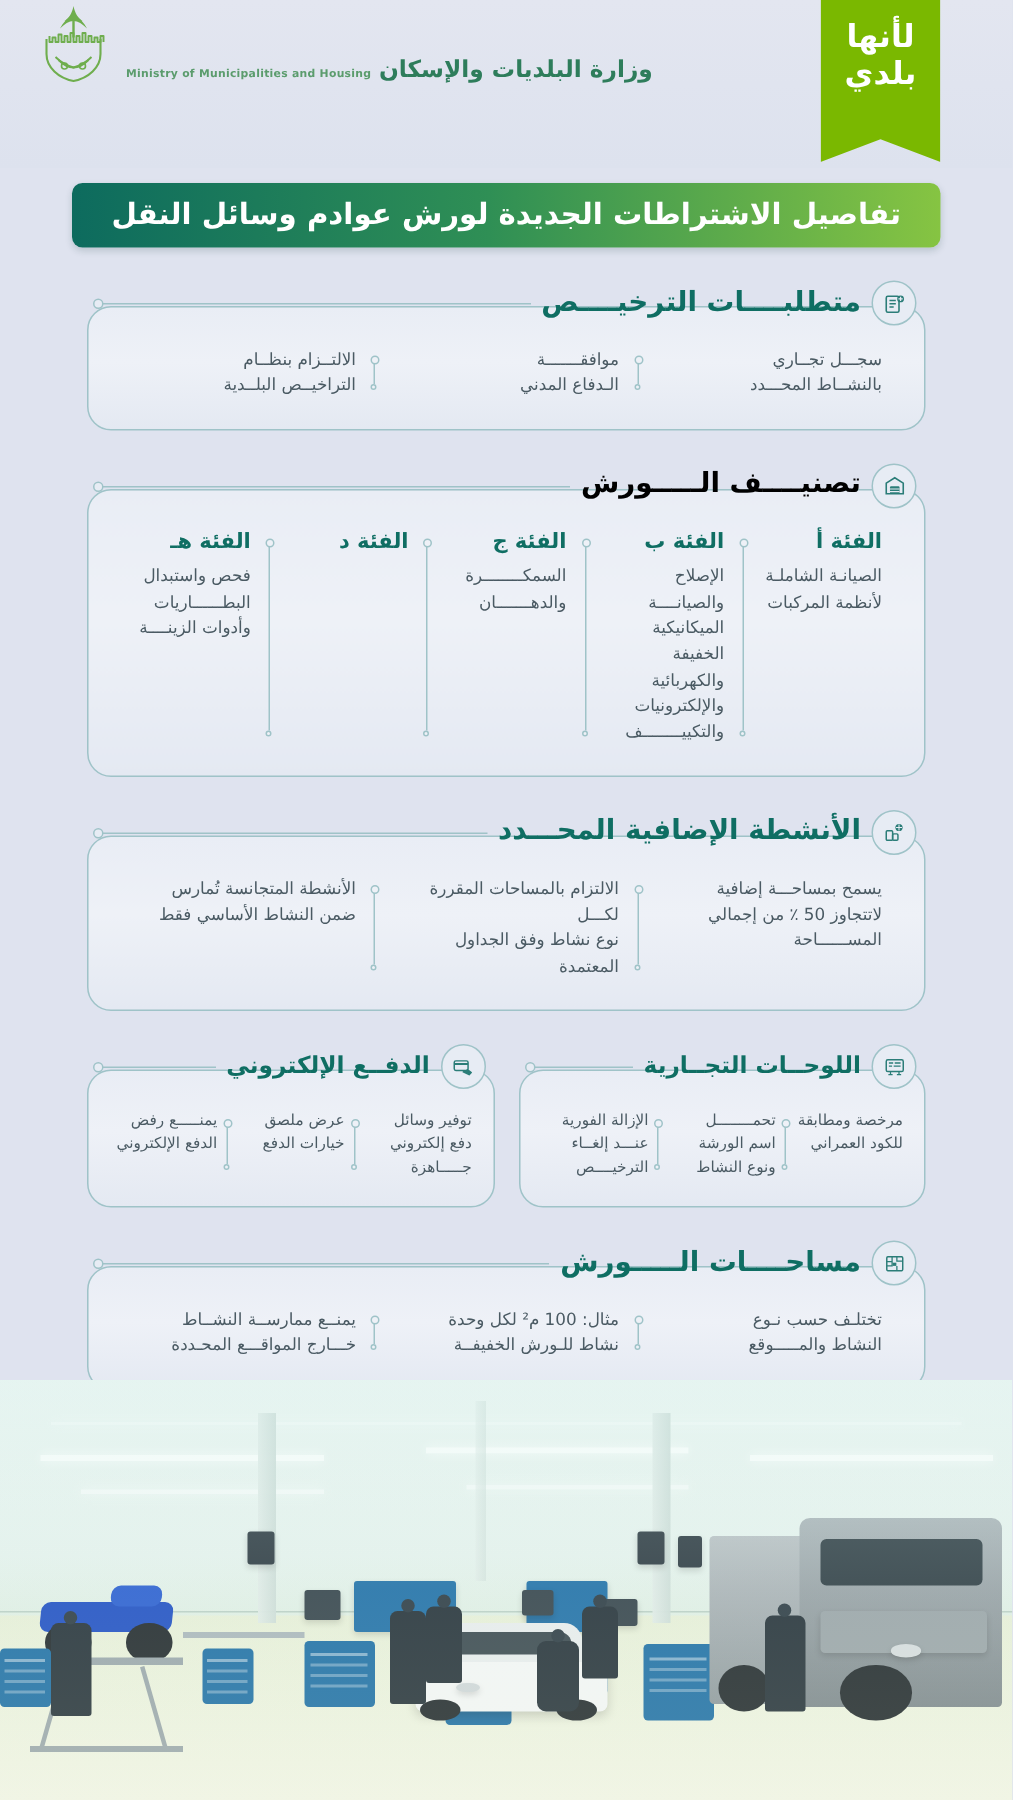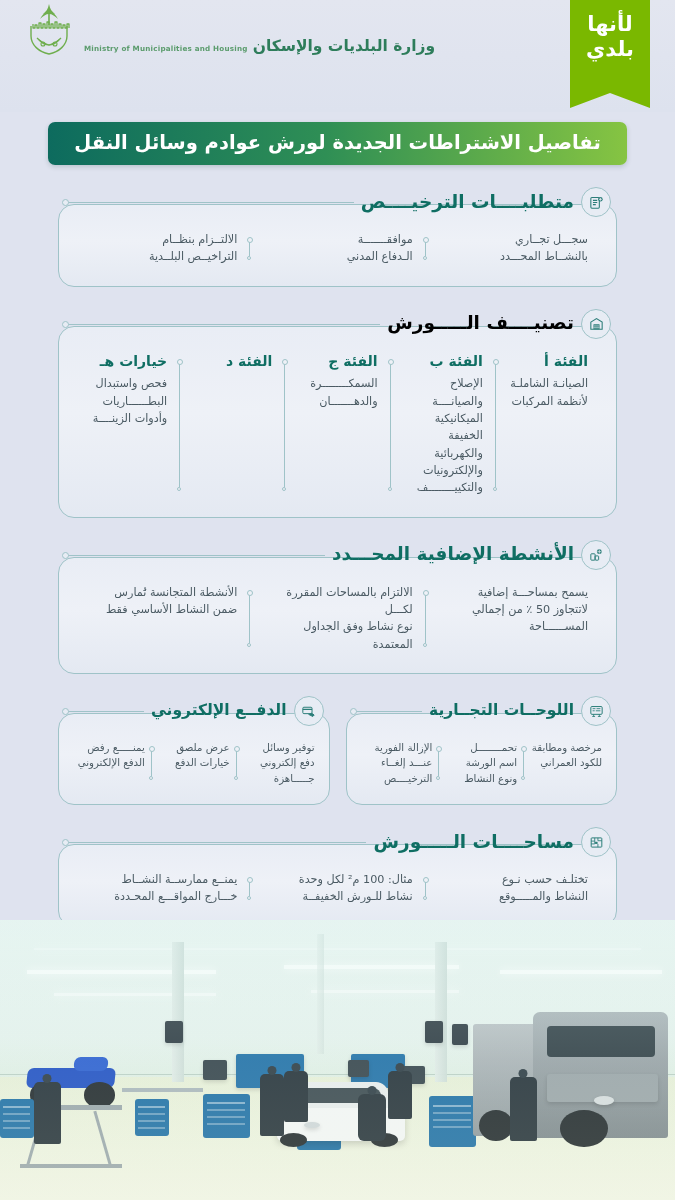--- a/index.html
+++ b/index.html
@@ -11,21 +11,21 @@
     overflow:hidden;
   }
 
   
   .top-band {
     position:relative;
     height:112px;
     background:linear-gradient(180deg,#e3e6f0 0%,#dde2ee 100%);
   }
   .ribbon {
-    position:absolute; top:0; right:25px;
+    position:absolute; top:0; right:48px;
     width:80px; height:108px;
     background:#7ab800;
     display:flex; align-items:flex-start; justify-content:center;
     padding-top:12px;
     clip-path:polygon(0 0,100% 0,100% 100%,50% 86%,0 100%);
   }
   .ribbon-txt {
     color:#fff; font-size:21px; line-height:1.18; font-weight:700;
     text-align:center; letter-spacing:1px;
   }
@@ -311,21 +311,21 @@
       <div class="divider">
           <span class="dot-b"></span>
         </div>
       <div class="col">
         <div class="col-title">الفئة د</div>
       </div>
       <div class="divider">
           <span class="dot-b"></span>
         </div>
       <div class="col">
-        <div class="col-title">خيارات هـ</div>
+        <div class="col-title">الفئة هـ</div>
         <div class="col-text">فحص واستبدال<br>البطــــــاريات<br>وأدوات الزينــــة</div>
       </div>
     </div>
   </div>
 
   <div class="section">
     <div class="sec-head">
       <div class="sec-icon">
         <svg viewBox="0 0 24 24" fill="none" stroke="#2b7d78" stroke-width="1.4">
           <rect x="4" y="11" width="6" height="9" rx="1"></rect>

